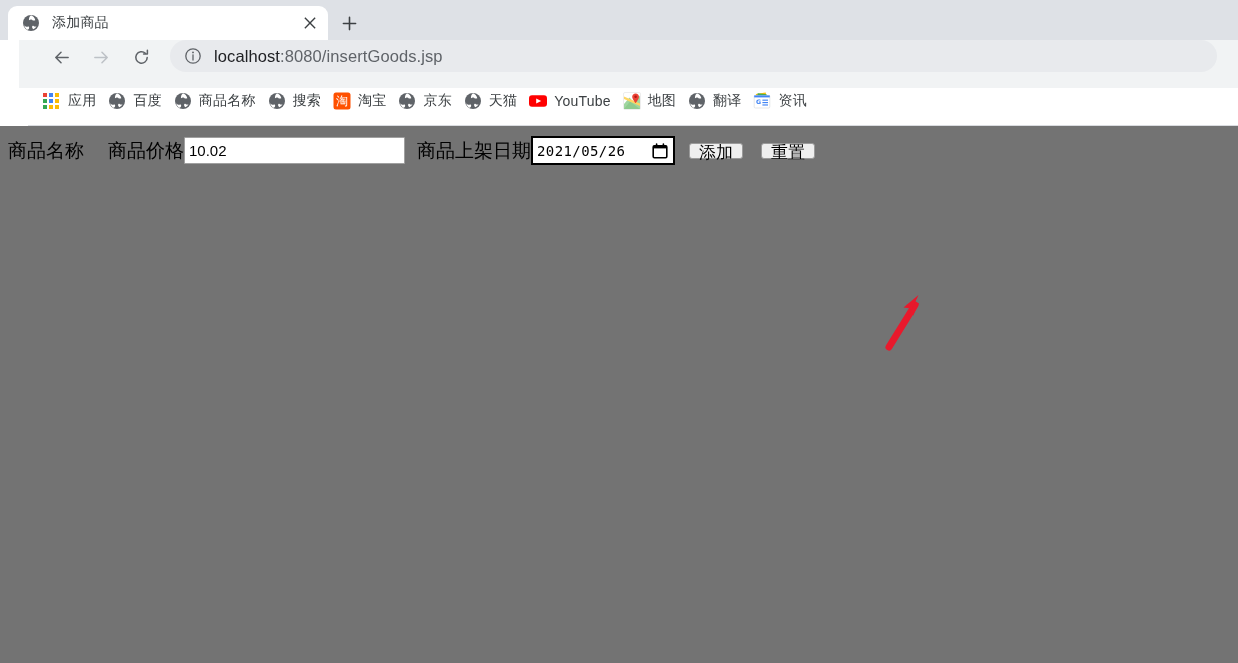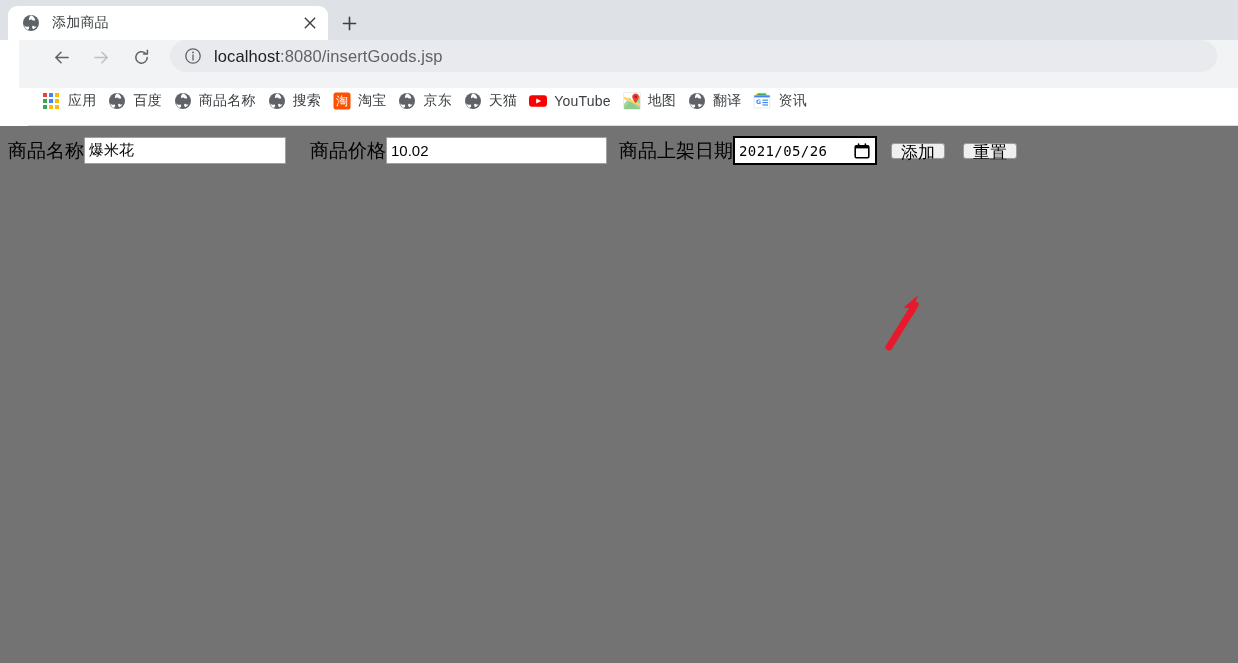--- a/index.html
+++ b/index.html
@@ -457,21 +457,20 @@
       <span class="bm-label">资讯</span>
     </div>
 
   </div>
 
   <div class="page">
 
     <div class="form-row">
 
       <span class="f-label">商品名称</span>
-      <input class="f-input name" type="text" value="爆米花" style="">
 
       <span class="f-label" style="margin-left:24px;">商品价格</span>
       <input class="f-input price" type="text" value="10.02" style="">
 
       <span class="f-label" style="margin-left:12px;">商品上架日期</span>
       <span class="date-wrap">
         <span class="date-text">2021/05/26</span>
         <span class="cal-icon">
           <svg viewBox="0 0 16 16" width="16" height="16">
             <rect x="1.2" y="2.8" width="13.6" height="12" rx="1.2" fill="none" stroke="#000" stroke-width="1.6"></rect>

